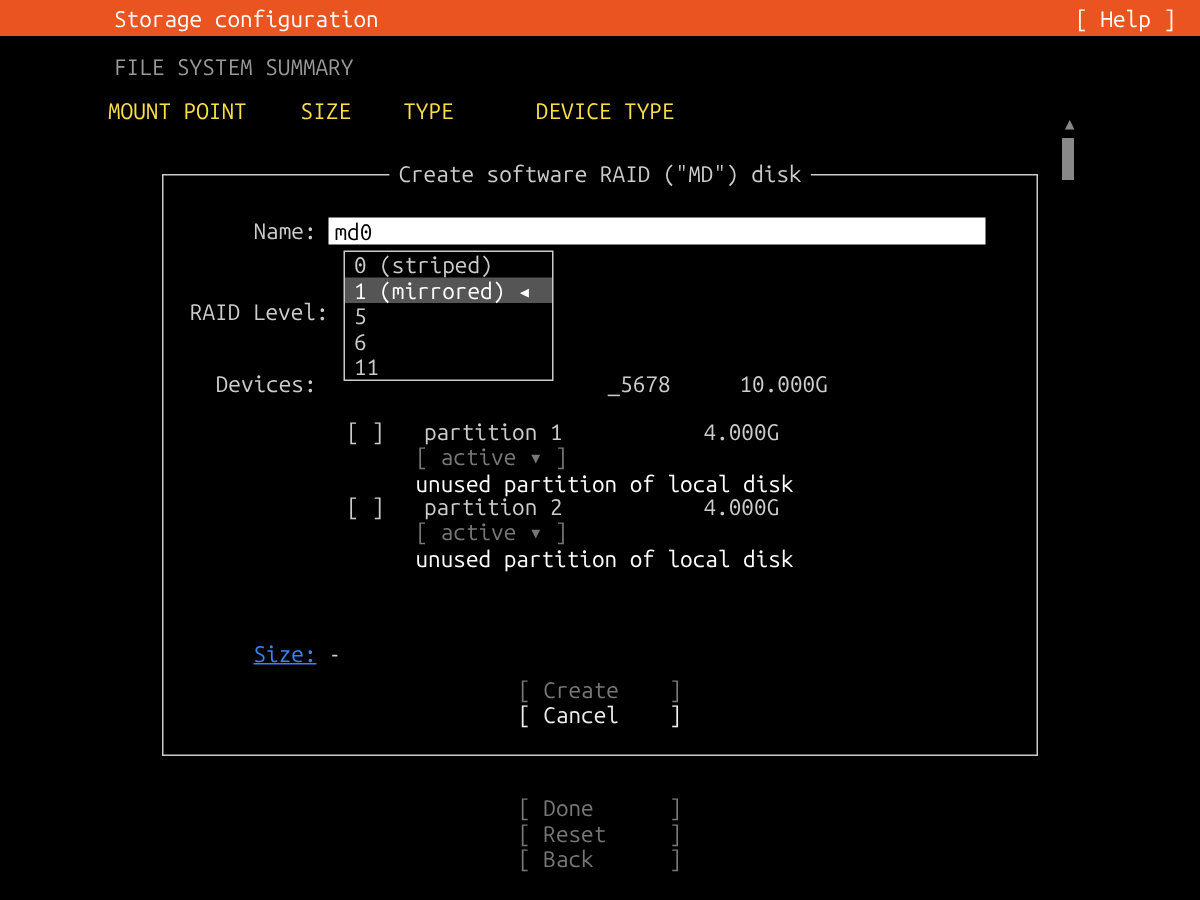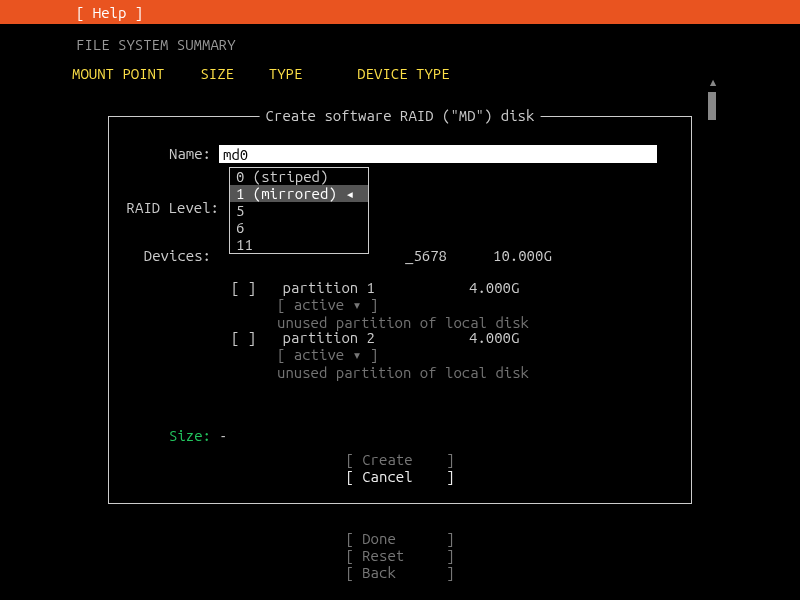--- a/index.html
+++ b/index.html
@@ -122,23 +122,23 @@
     width: 100%;
   }
   .dev-text { color: #ccc; margin-left: 36px; }
   .device-item {
     position: absolute;
     left: 122px;
     color: #ccc;
   }
   .device-item .checkbox { color: #ccc; }
   .device-item .status { color: #777; }
-  .device-item .desc { color: #737373; }
+  .device-item .desc { color: #ffffff; }
   .size-row { position: absolute; top: 290px; left:0; }
-  .size-row .form-label { color:#22c55e; }
+  .size-row .form-label { color:#3b82f6;text-decoration:underline; }
   .buttons {
     position: absolute;
     bottom: 18px;
     left: 50%;
     transform: translateX(-50%);
     text-align: left;
   }
   .btn-line { color: #777; white-space: pre; }
   .btn-line.active { color: #eee; }
   .footer-buttons {
@@ -147,20 +147,21 @@
     left: 50%;
     transform: translateX(-50%);
     text-align: left;
   }
   .footer-buttons .btn-line { color: #777; white-space: pre; }
 </style>
 </head>
 <body>
 
 <div class="header-bar">
+  <span>Storage configuration</span>
   <span>[ Help ]</span>
 </div>
 
 <div class="content">
   <div class="section-title">FILE SYSTEM SUMMARY</div>
   <div class="table-header">
     <span class="col-mount">MOUNT POINT</span>
     <span class="col-size">SIZE</span>
     <span class="col-type">TYPE</span>
     <span class="col-devtype">DEVICE TYPE</span>

